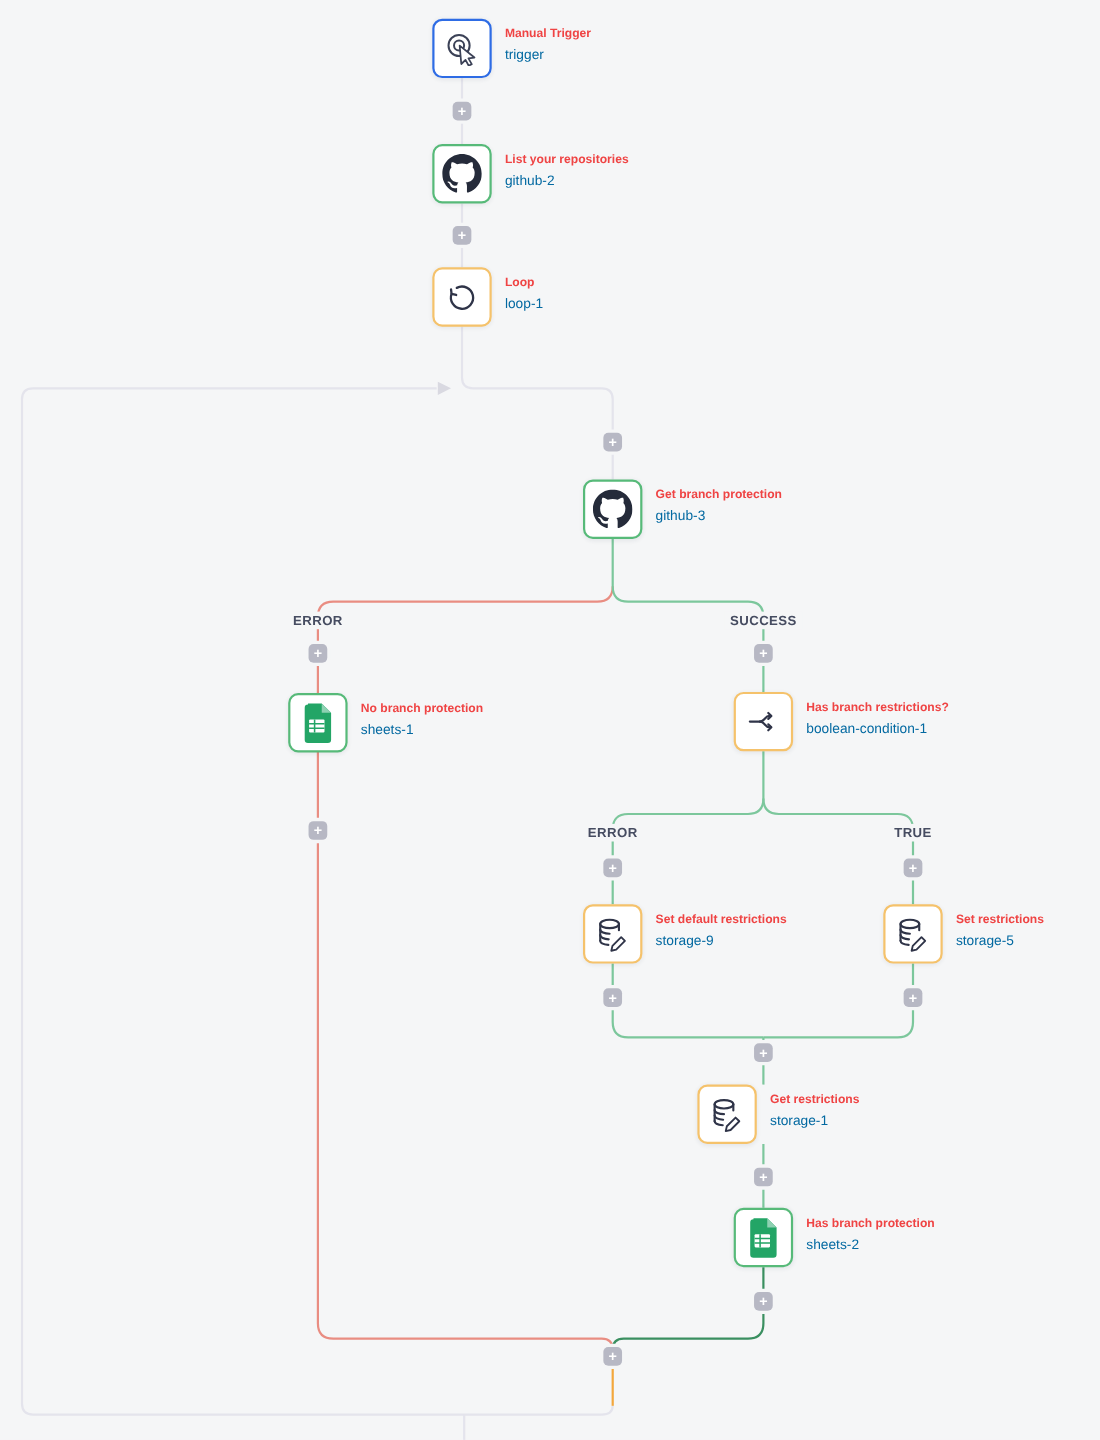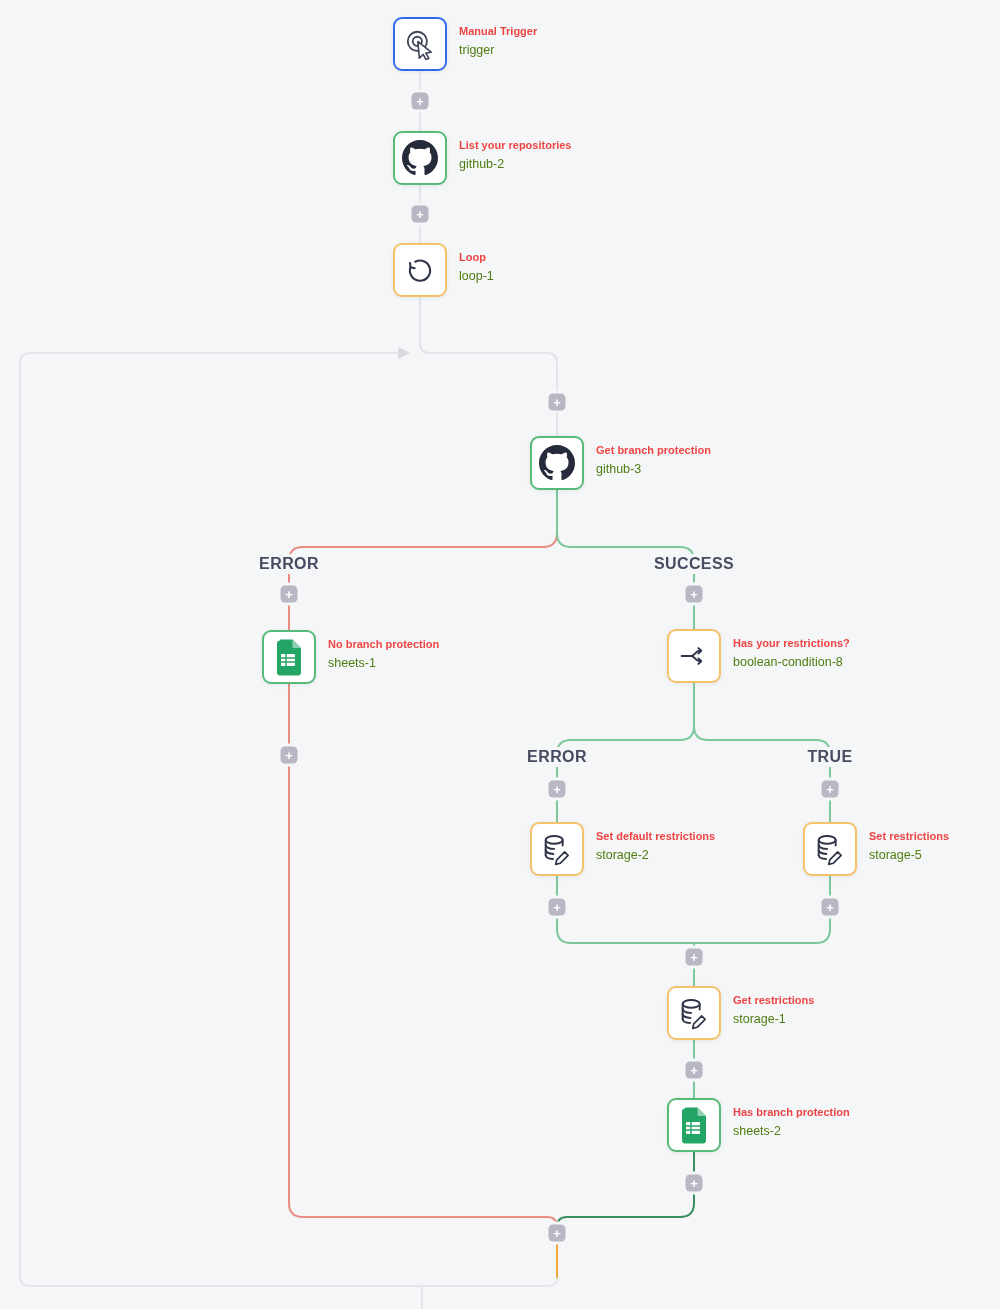--- a/index.html
+++ b/index.html
@@ -22,33 +22,33 @@
     display:flex;align-items:center;justify-content:center;
     box-shadow:0 1px 4px rgba(40,45,80,.08);
     cursor:pointer;
   }
   .b-blue{border-color:#2e6ce5;}
   .b-green{border-color:#57ba79;}
   .b-yellow{border-color:#f5c26b;}
   .nicon{display:flex;align-items:center;justify-content:center;}
   .ntext{position:absolute;left:64px;top:6px;white-space:nowrap;text-align:left;}
   .ntitle{font-size:11px;font-weight:700;color:#ef4444;line-height:1.25;}
-  .nsub{font-size:12.5px;font-weight:400;color:#4d7c0f;margin-top:4px;line-height:1.2;}
+  .nsub{font-size:12.5px;font-weight:400;color:#0369a1;margin-top:4px;line-height:1.2;}
 
   .plus{
     position:absolute;transform:translate(-50%,-50%);
     width:17px;height:17px;padding:0;border:none;border-radius:4.5px;
     background:#b7b8c4;color:#ffffff;font-weight:700;font-size:13px;line-height:1;
     display:flex;align-items:center;justify-content:center;
     box-shadow:0 0 0 3px #f5f6f7;cursor:pointer;
     font-family:"Liberation Sans", sans-serif;
   }
   .blabel{
     position:absolute;transform:translate(-50%,-50%);
-    font-size:16px;font-weight:700;letter-spacing:.4px;color:#464c61;
+    font-size:12px;font-weight:700;letter-spacing:.4px;color:#464c61;
     background:#f5f6f7;padding:1px 5px;
   }
 </style>
 </head>
 <body>
 
 <svg id="edges" xmlns="http://www.w3.org/2000/svg">
 
   <path class="e-gray" d="M420 71 V131"></path>
   <path class="e-gray" d="M420 185 V243"></path>
@@ -146,42 +146,42 @@
       <g fill="none" stroke="#2f3448" stroke-width="1.6" stroke-linecap="round" stroke-linejoin="round">
         <path d="M3 13 H10.5"></path>
         <path d="M10.5 13 C14 13 14 8.8 17.5 8.8 H18.6"></path>
         <path d="M10.5 13 C14 13 14 17.2 17.5 17.2 H18.6"></path>
         <path d="M16.6 6.6 L18.9 8.8 L16.6 11"></path>
         <path d="M16.6 15 L18.9 17.2 L16.6 19.4"></path>
       </g>
     </svg>
   </span>
   <div class="ntext">
-    <div class="ntitle">Has your restrictions?</div>
-    <div class="nsub">boolean-condition-8</div>
+    <div class="ntitle">Has branch restrictions?</div>
+    <div class="nsub">boolean-condition-1</div>
   </div>
 </div>
 
 <div class="node b-yellow" style="left:530px;top:822px">
   <span class="nicon">
     <svg width="34" height="34" viewBox="0 0 30 30">
       <g fill="none" stroke="#2f3448" stroke-width="1.7" stroke-linecap="round">
         <ellipse cx="12.5" cy="7" rx="7.5" ry="3.4"></ellipse>
         <path d="M5 7 V20.5"></path>
         <path d="M5 20.5 a7.5 3.4 0 0 0 6.5 3.3"></path>
         <path d="M5 11.5 a7.5 3.4 0 0 0 7.5 3.4"></path>
         <path d="M5 16 a7.5 3.4 0 0 0 6.8 3.35"></path>
         <path d="M20 7 v5"></path>
       </g>
       <path d="M14.8 24.6 l7 -7 3 3 -7 7 -3.9 .9 z" fill="#ffffff" stroke="#2f3448" stroke-width="1.5" stroke-linejoin="round"></path>
     </svg>
   </span>
   <div class="ntext">
     <div class="ntitle">Set default restrictions</div>
-    <div class="nsub">storage-2</div>
+    <div class="nsub">storage-9</div>
   </div>
 </div>
 
 <div class="node b-yellow" style="left:803px;top:822px">
   <span class="nicon">
     <svg width="34" height="34" viewBox="0 0 30 30">
       <g fill="none" stroke="#2f3448" stroke-width="1.7" stroke-linecap="round">
         <ellipse cx="12.5" cy="7" rx="7.5" ry="3.4"></ellipse>
         <path d="M5 7 V20.5"></path>
         <path d="M5 20.5 a7.5 3.4 0 0 0 6.5 3.3"></path>
@@ -191,21 +191,21 @@
       </g>
       <path d="M14.8 24.6 l7 -7 3 3 -7 7 -3.9 .9 z" fill="#ffffff" stroke="#2f3448" stroke-width="1.5" stroke-linejoin="round"></path>
     </svg>
   </span>
   <div class="ntext">
     <div class="ntitle">Set restrictions</div>
     <div class="nsub">storage-5</div>
   </div>
 </div>
 
-<div class="node b-yellow" style="left:667px;top:986px">
+<div class="node b-yellow" style="left:634px;top:986px">
   <span class="nicon">
     <svg width="34" height="34" viewBox="0 0 30 30">
       <g fill="none" stroke="#2f3448" stroke-width="1.7" stroke-linecap="round">
         <ellipse cx="12.5" cy="7" rx="7.5" ry="3.4"></ellipse>
         <path d="M5 7 V20.5"></path>
         <path d="M5 20.5 a7.5 3.4 0 0 0 6.5 3.3"></path>
         <path d="M5 11.5 a7.5 3.4 0 0 0 7.5 3.4"></path>
         <path d="M5 16 a7.5 3.4 0 0 0 6.8 3.35"></path>
         <path d="M20 7 v5"></path>
       </g>

